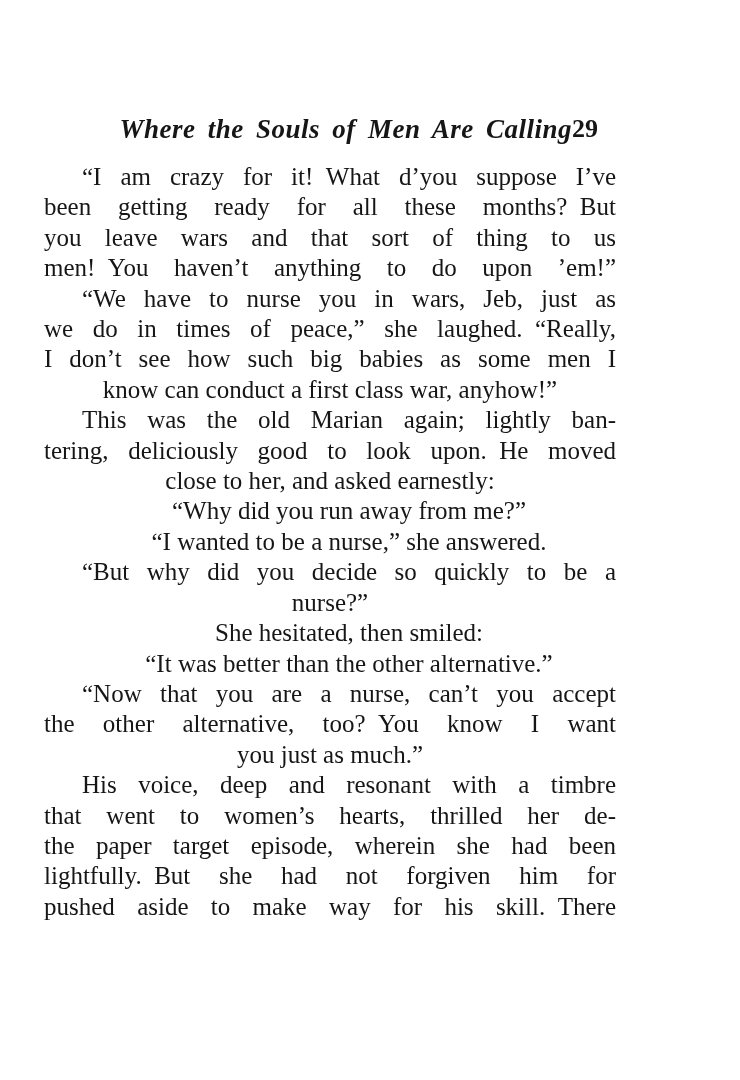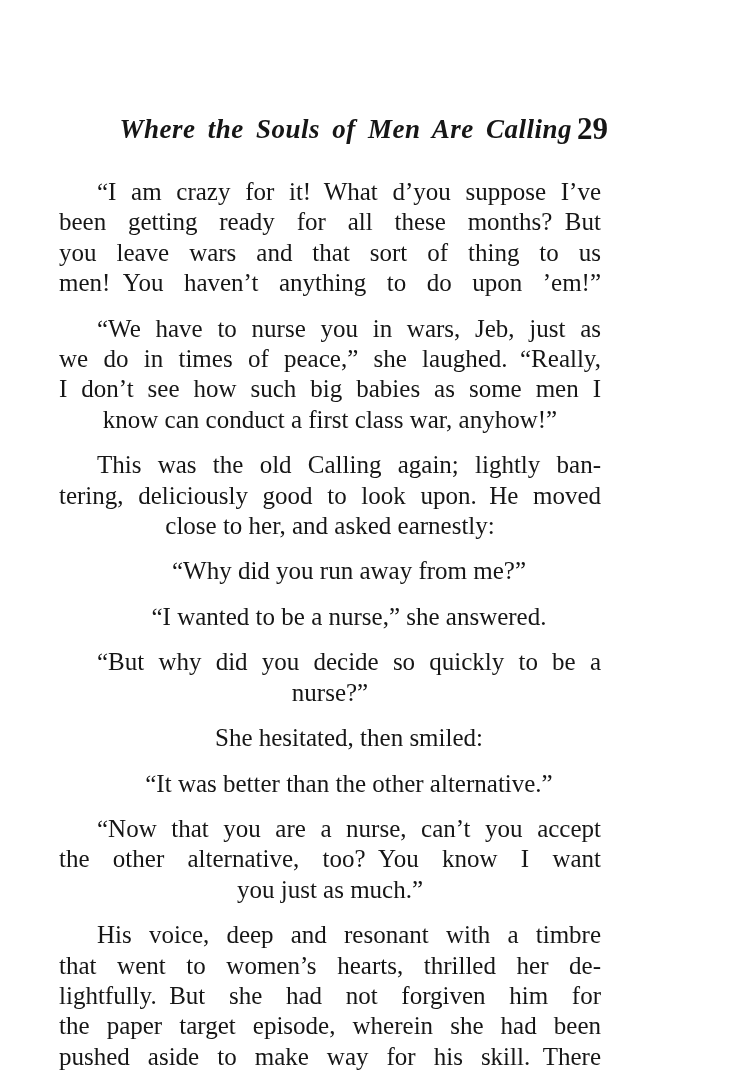--- a/index.html
+++ b/index.html
@@ -30,38 +30,38 @@
     font-weight: bold;
     font-size: 27px;
     line-height: 34px;
     letter-spacing: 0.5px;
     word-spacing: 5px;
     padding-right: 44px; 
     white-space: nowrap;
   }
   .running-head .folio {
     position: absolute;
-    right: 8px;
+    right: 18px;
     top: 0;
     font-weight: bold;
-    font-size: 31px;
+    font-size: 26px;
     line-height: 34px;
     font-style: normal;
     margin-left: 22px;
   }
   .text-block {
     position: absolute;
     top: 162px;
     left: 44px;
     width: 572px;
     font-size: 25px;
     line-height: 30.4px;
     font-weight: 500;
   }
-  .para { margin: 15px; padding: 0; }
+  .para { margin: 0; padding: 0; }
   .line {
     text-align: center;
     white-space: normal;
     overflow: hidden;
   }
   .line.j {
     text-align: justify;
     text-align-last: justify;
   }
   .line.ind {
@@ -83,21 +83,21 @@
         <div class="line j">you leave wars and that sort of thing to us</div>
         <div class="line j">men! You haven’t anything to do upon ’em!”</div>
       </div>
       <div class="para">
         <div class="line j ind">“We have to nurse you in wars, Jeb, just as</div>
         <div class="line j">we do in times of peace,” she laughed. “Really,</div>
         <div class="line j">I don’t see how such big babies as some men I</div>
         <div class="line">know can conduct a first class war, anyhow!”</div>
       </div>
       <div class="para">
-        <div class="line j ind">This was the old Calling again; lightly ban-</div>
+        <div class="line j ind">This was the old Marian again; lightly ban-</div>
         <div class="line j">tering, deliciously good to look upon. He moved</div>
         <div class="line">close to her, and asked earnestly:</div>
       </div>
       <div class="para">
         <div class="line ind">“Why did you run away from me?”</div>
       </div>
       <div class="para">
         <div class="line ind">“I wanted to be a nurse,” she answered.</div>
       </div>
       <div class="para">
@@ -111,18 +111,18 @@
         <div class="line ind">“It was better than the other alternative.”</div>
       </div>
       <div class="para">
         <div class="line j ind">“Now that you are a nurse, can’t you accept</div>
         <div class="line j">the other alternative, too? You know I want</div>
         <div class="line">you just as much.”</div>
       </div>
       <div class="para">
         <div class="line j ind">His voice, deep and resonant with a timbre</div>
         <div class="line j">that went to women’s hearts, thrilled her de-</div>
+        <div class="line j">the paper target episode, wherein she had been</div>
         <div class="line j">lightfully. But she had not forgiven him for</div>
-        <div class="line j">the paper target episode, wherein she had been</div>
         <div class="line j">pushed aside to make way for his skill. There</div>
       </div>
     </div>
 </div>
 
 </body></html>

